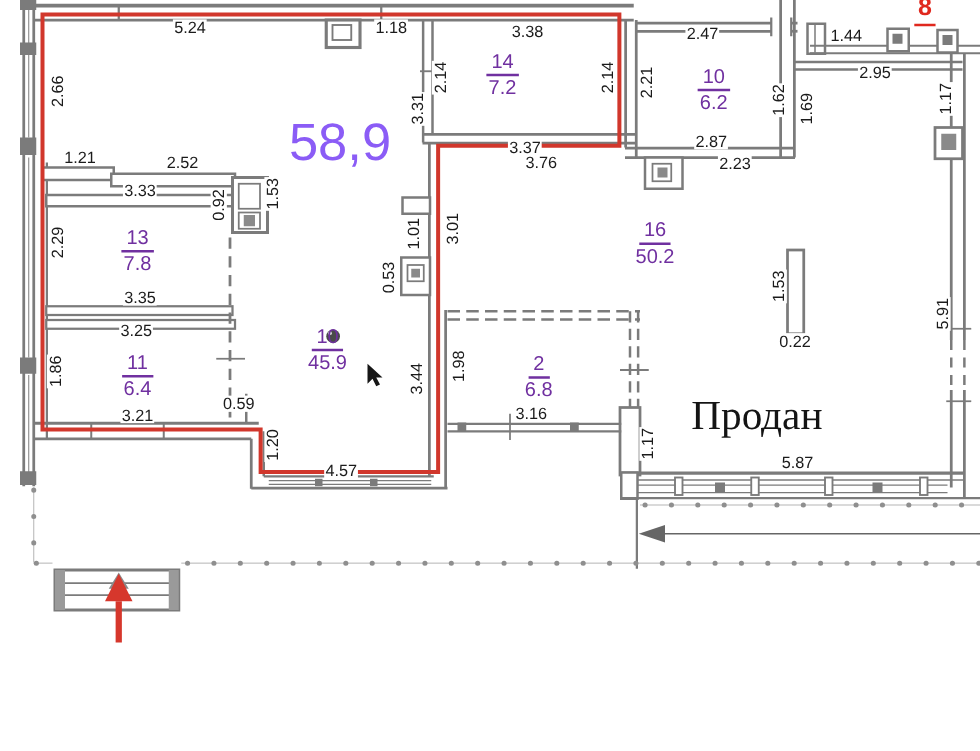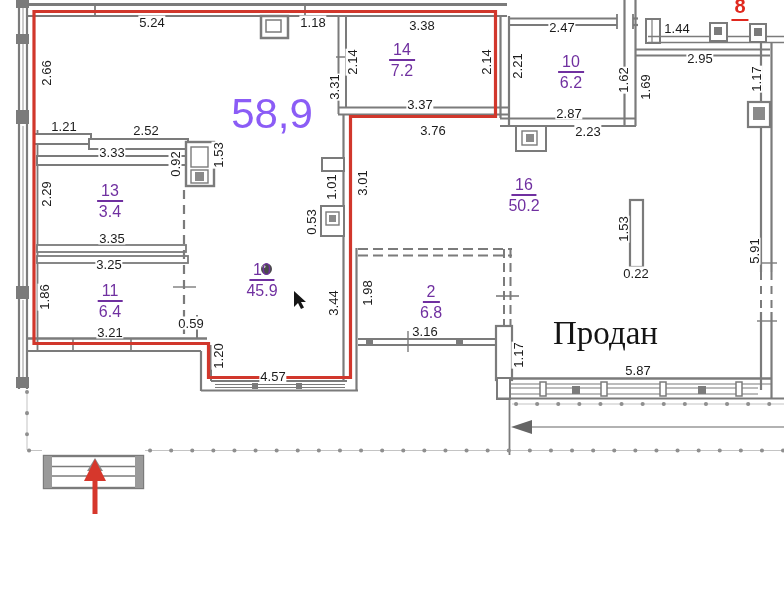--- a/index.html
+++ b/index.html
@@ -224,21 +224,21 @@
   <div class="dim rot" style="left:623px;top:80px">1.62</div>
   <div class="dim rot" style="left:645px;top:87px">1.69</div>
   <div class="dim rot" style="left:756px;top:79px">1.17</div>
   <div class="dim" style="left:64px;top:126px">1.21</div>
   <div class="dim" style="left:146px;top:130px">2.52</div>
   <div class="dim rot" style="left:218px;top:155px">1.53</div>
   <div class="dim" style="left:112px;top:152px">3.33</div>
   <div class="dim rot" style="left:175px;top:164px">0.92</div>
   <div class="dim" style="left:569px;top:113px">2.87</div>
   <div class="dim" style="left:588px;top:131px">2.23</div>
-  <div class="dim" style="left:420px;top:104px">3.37</div>
+  <div class="dim" style="left:420px;top:118px">3.37</div>
   <div class="dim" style="left:433px;top:130px">3.76</div>
   <div class="dim rot" style="left:362px;top:183px">3.01</div>
   <div class="dim rot" style="left:331px;top:187px">1.01</div>
   <div class="dim rot" style="left:311px;top:222px">0.53</div>
   <div class="dim rot" style="left:46px;top:194px">2.29</div>
   <div class="dim" style="left:112px;top:238px">3.35</div>
   <div class="dim rot" style="left:623px;top:229px">1.53</div>
   <div class="dim" style="left:636px;top:273px">0.22</div>
   <div class="dim rot" style="left:754px;top:251px">5.91</div>
   <div class="dim" style="left:109px;top:264px">3.25</div>
@@ -248,21 +248,21 @@
   <div class="dim" style="left:191px;top:323px">0.59</div>
   <div class="dim" style="left:110px;top:332px">3.21</div>
   <div class="dim" style="left:425px;top:331px">3.16</div>
   <div class="dim rot" style="left:518px;top:355px">1.17</div>
   <div class="dim rot" style="left:218px;top:356px">1.20</div>
   <div class="dim" style="left:273px;top:376px">4.57</div>
   <div class="dim" style="left:638px;top:370px">5.87</div>
 
   <div class="room" style="left:110px;top:182px">
     <div class="num">13</div>
-    <div class="area">3.4</div>
+    <div class="area">7.8</div>
   </div>
   <div class="room" style="left:110px;top:282px">
     <div class="num">11</div>
     <div class="area">6.4</div>
   </div>
   <div class="room" style="left:262px;top:261px">
     <div class="num">10</div>
     <div class="area">45.9</div>
   </div>
   <div class="room" style="left:402px;top:41px">

